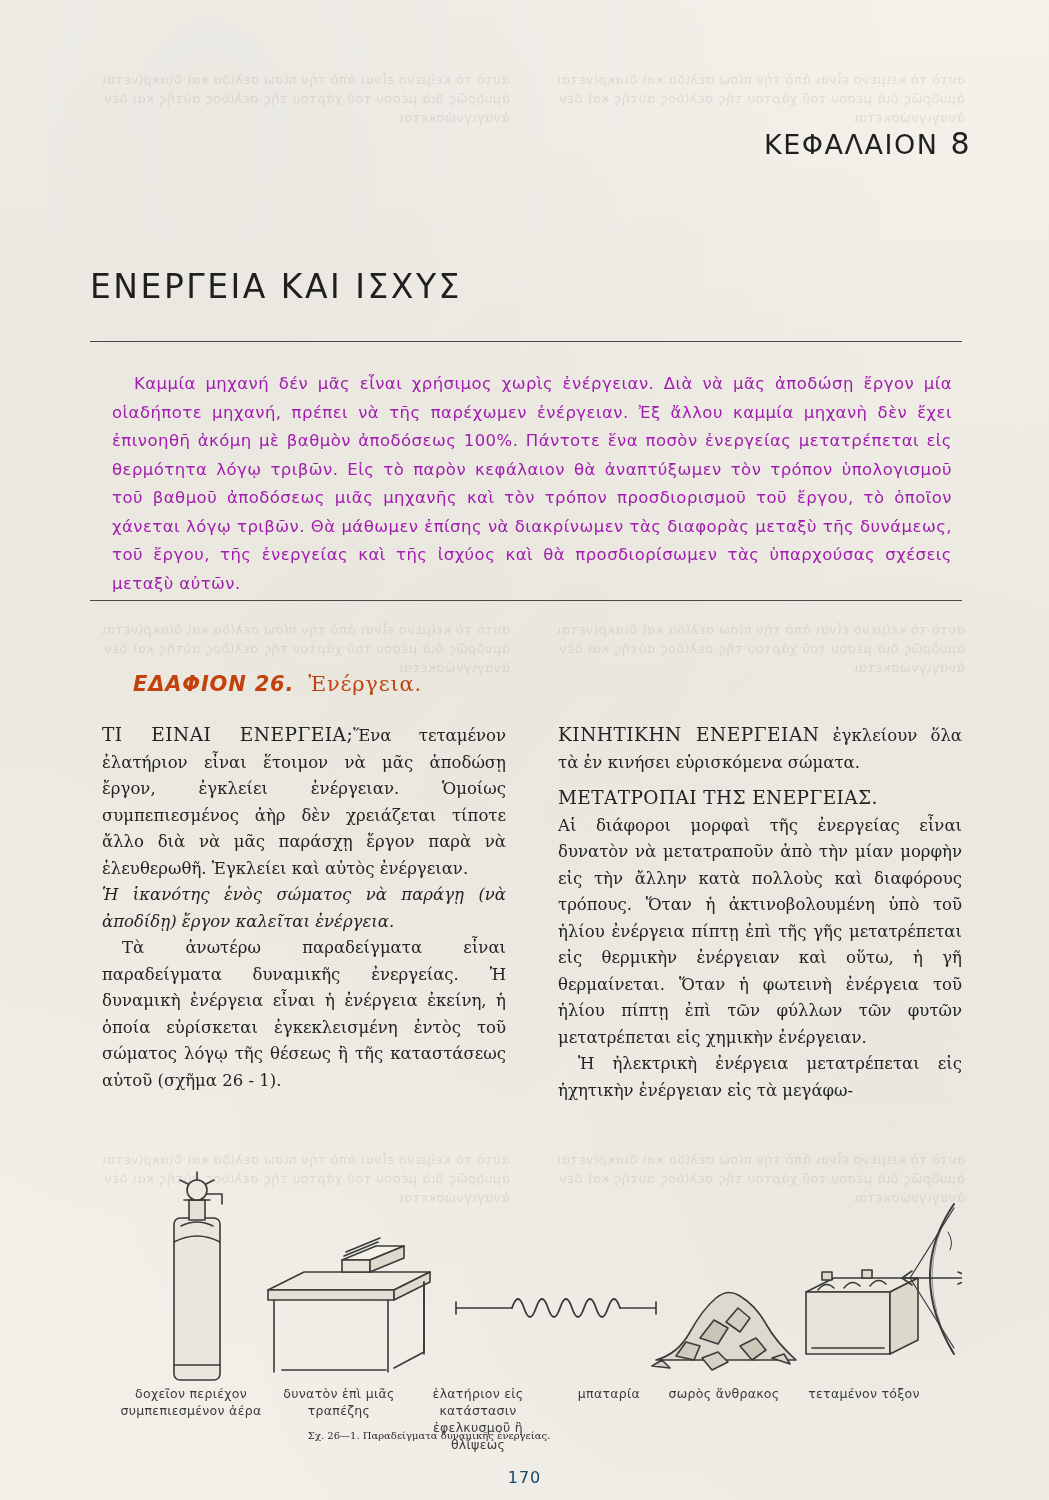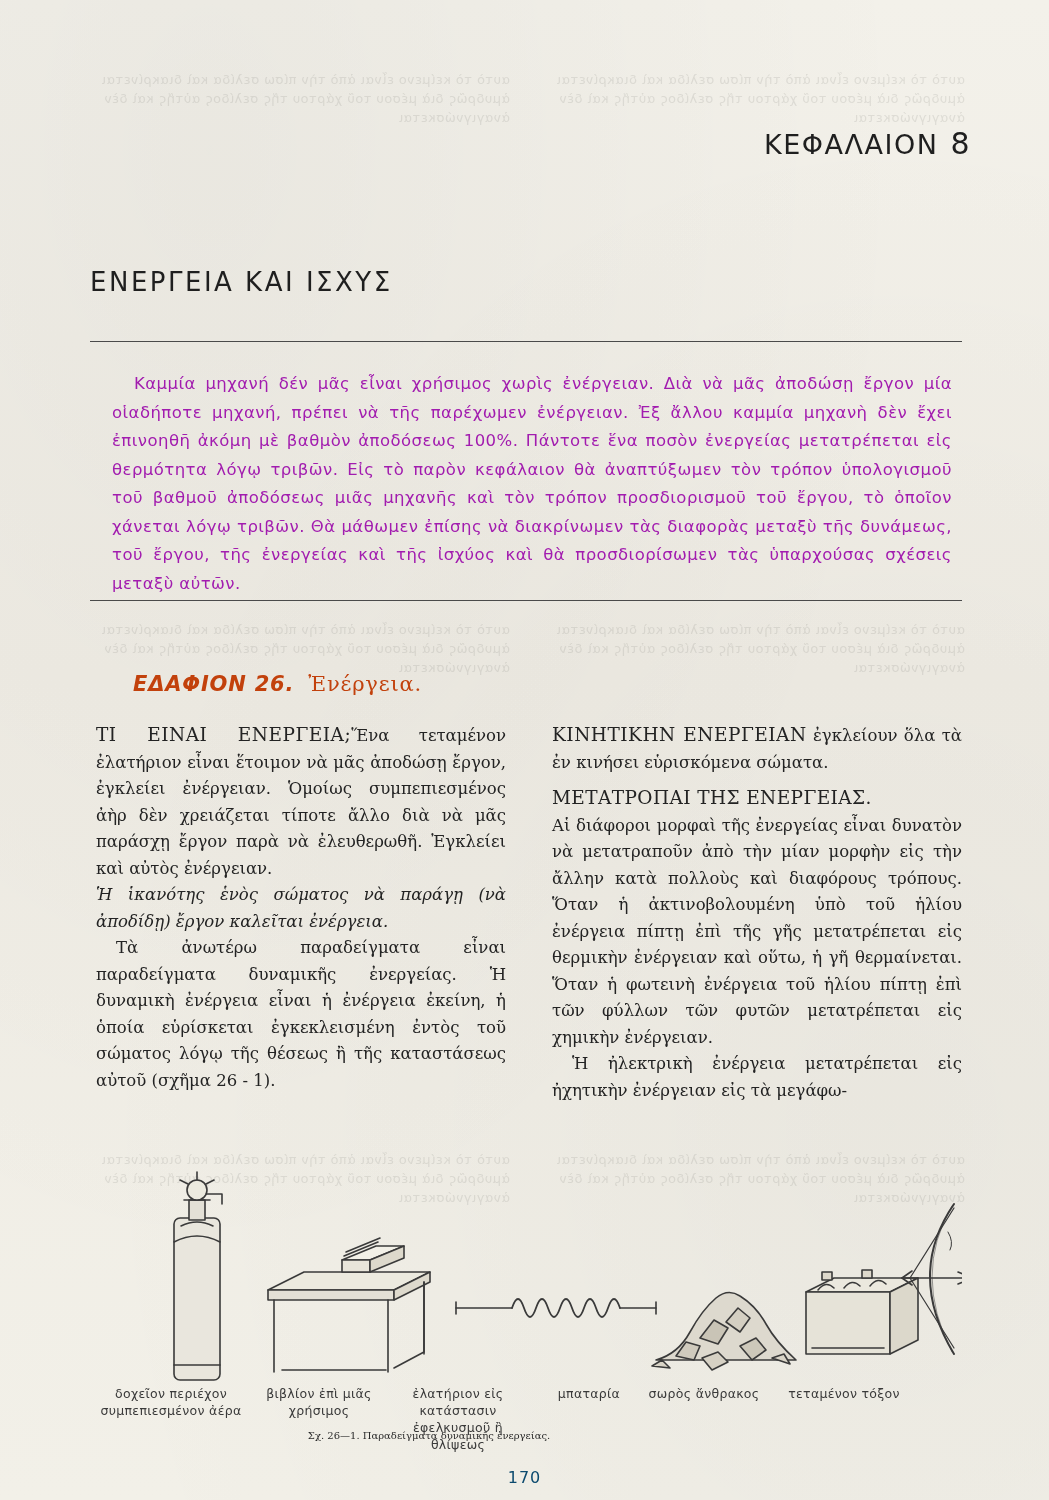--- a/index.html
+++ b/index.html
@@ -57,21 +57,21 @@
   }
   .chapter-label .num {
     font-size: 30px;
     margin-left: 12px;
   }
 
   .chapter-title {
     position: absolute;
     left: 90px;
     top: 267px;
-    font-size: 26px;
+    font-size: 33px;
     letter-spacing: 2.5px;
     color: #1f1f1f;
   }
 
   .rule {
     position: absolute;
     left: 90px;
     width: 872px;
     border-top: 1.4px solid #4a4a4a;
   }
@@ -118,21 +118,21 @@
     gap: 46px;
     font-family: "DejaVu Serif", serif;
   }
   .col {
     width: 410px;
     font-size: 16.5px;
     line-height: 26.5px;
     text-align: justify;
     color: #232323;
   }
-  .col p { margin: 0 0 0 0; text-indent: 20px; }
+  .col p { margin: 0 0 0 6px; text-indent: 20px; }
   .col p.noind { text-indent: 0; }
   .lead {
     font-family: "DejaVu Serif", serif;
     font-size: 18.5px;
     letter-spacing: 0.5px;
   }
   .it { font-style: italic; }
   .subhead {
     font-size: 18.5px;
     letter-spacing: 0.4px;
@@ -153,21 +153,21 @@
     top: 1385px;
     width: 866px;
     display: flex;
     font-size: 12.5px;
     line-height: 17px;
     color: #3a3a3a;
     text-align: center;
     letter-spacing: 0.3px;
   }
   .fc { flex: 0 0 auto; }
-  .fc1 { width: 150px; }
+  .fc1 { width: 150px; margin-left: 20px; }
   .fc2 { width: 130px; margin-left: 8px; }
   .fc3 { width: 140px; margin-left: 4px; }
   .fc4 { width: 120px; margin-left: 0px; }
   .fc5 { width: 110px; margin-left: 6px; }
   .fc6 { width: 140px; margin-left: 10px; }
 
   .fig-title {
     position: absolute;
     left: 0;
     top: 1482px;
@@ -313,21 +313,21 @@
           <path d="M806 118 l10 -7 M806 118 l10 7"></path>
           <path d="M852 72 q6 10 2 18" stroke-width="1"></path>
         </g>
 
       </g>
     </svg>
   </div>
 
   <div class="fig-caption-row">
     <div class="fc fc1">δοχεῖον περιέχον συμπεπιεσμένον ἀέρα</div>
-    <div class="fc fc2">βιβλίον ἐπὶ μιᾶς χρήσιμος</div>
+    <div class="fc fc2">δυνατὸν ἐπὶ μιᾶς τραπέζης</div>
     <div class="fc fc3">ἐλατήριον εἰς κατάστασιν ἐφελκυσμοῦ ἢ θλίψεως</div>
     <div class="fc fc5">μπαταρία</div>
     <div class="fc fc4">σωρὸς ἄνθρακος</div>
     <div class="fc fc6">τεταμένον τόξον</div>
   </div>
 
   <div class="fig-title">Σχ. 26—1. Παραδείγματα δυναμικῆς ἐνεργείας.</div>
 
   <div class="page-number">170</div>
 

